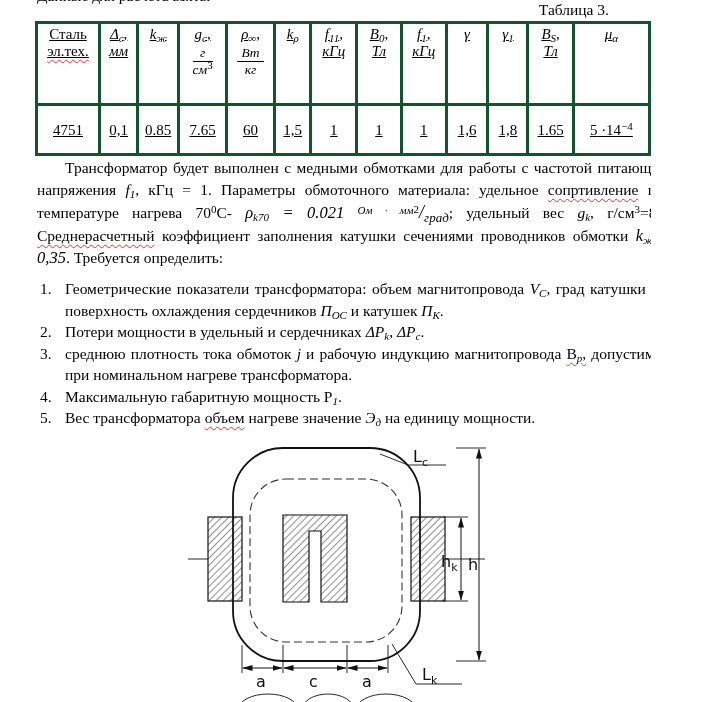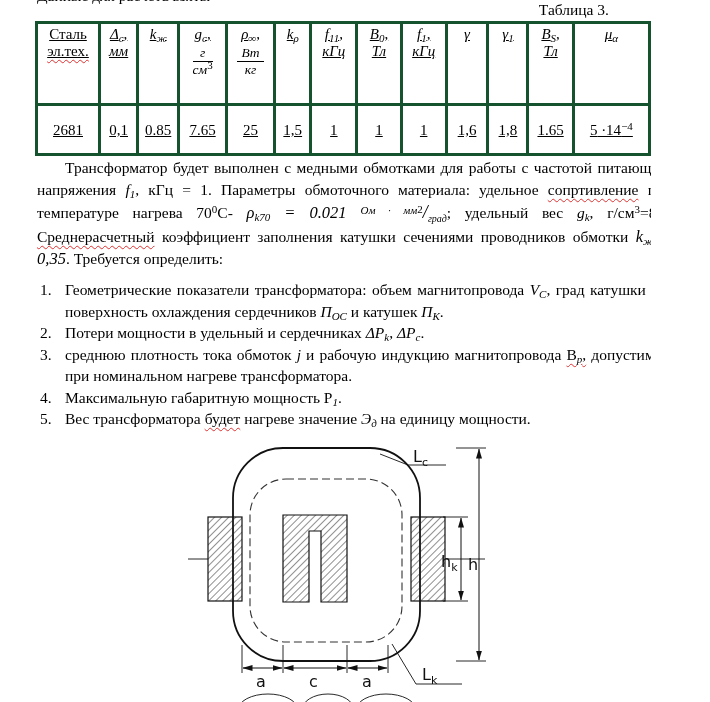--- a/index.html
+++ b/index.html
@@ -18,21 +18,21 @@
   sup{font-size:11px;vertical-align:5px;line-height:0;}
   .frac{display:inline-block;text-align:center;line-height:1.15;font-size:13.5px;margin-top:2px;}
   .fnum{display:block;border-bottom:1px solid #000;padding:0 4px;}
   .fden{display:block;}
   .sq{text-decoration-line:underline;text-decoration-style:wavy;text-decoration-color:#e03131;
       text-decoration-thickness:1px;text-underline-offset:3px;}
   .content{position:absolute;left:37px;top:157px;width:635px;line-height:22px;text-align:justify;}
   .content p{margin:0;text-indent:28px;}
   .eq{font-size:16.5px;font-style:italic;}
   .un{position:relative;top:-4px;font-size:11px;}
-  .ud{position:relative;top:4px;font-size:10px;}
+  .ud{position:relative;top:4px;font-size:13px;}
   .slash{font-size:18px;}
   .list{margin-top:9px;line-height:21.5px;}
   .li{position:relative;padding-left:28px;text-align:justify;}
   .linum{position:absolute;left:3px;}
   .fig{position:absolute;left:180px;top:445px;}
   .core{fill:none;stroke:#111;stroke-width:1.8;}
   .dash{fill:none;stroke:#333;stroke-width:1.1;stroke-dasharray:8 4;}
   .hat{fill:url(#hatch);stroke:#111;stroke-width:1.2;}
   .dim{stroke:#111;stroke-width:1;fill:none;}
   .thin{stroke:#111;stroke-width:0.9;fill:none;}
@@ -110,25 +110,25 @@
       </th>
       <th>
         <div><i>B</i><sub>S</sub><span>,</span></div>
         <div><i>Тл</i></div>
       </th>
       <th>
         <div><i>μ</i><sub>α</sub></div>
       </th>
     </tr>
     <tr>
-      <td>2681</td>
+      <td>4751</td>
       <td>0,1</td>
       <td>0.85</td>
       <td>7.65</td>
-      <td>25</td>
+      <td>60</td>
       <td>1,5</td>
       <td>1</td>
       <td>1</td>
       <td>1</td>
       <td>1,6</td>
       <td>1,8</td>
       <td>1.65</td>
       <td>
         <span>5</span><span> ·14</span><sup>−4</sup>
       </td>
@@ -146,21 +146,21 @@
       <div class="li">
         <span class="linum">2.</span><span>Потери мощности в удельный и сердечниках </span><i class="m">ΔP</i><sub>k</sub><span>, </span><i class="m">ΔP</i><sub>c</sub><span>.</span>
       </div>
       <div class="li">
         <span class="linum">3.</span><span>среднюю плотность тока обмоток </span><i class="m">j</i><span> и рабочую индукцию магнитопровода </span><span class="sq"><span>В</span><sub>р</sub><span>,</span></span><span> допустимые при номинальном нагреве трансформатора.</span>
       </div>
       <div class="li">
         <span class="linum">4.</span><span>Максимальную габаритную мощность Р</span><sub>1</sub><span>.</span>
       </div>
       <div class="li">
-        <span class="linum">5.</span><span>Вес трансформатора </span><span class="sq">будет</span><span> нагреве значение </span><i class="m">Э</i><sub>д</sub><span> на единицу мощности.</span>
+        <span class="linum">5.</span><span>Вес трансформатора </span><span class="sq">объем</span><span> нагреве значение </span><i class="m">Э</i><sub>д</sub><span> на единицу мощности.</span>
       </div>
     </div>
   </div>
 
   <svg class="fig" width="320" height="257" viewBox="0 0 320 257">
     <defs>
       <pattern id="hatch" patternUnits="userSpaceOnUse" width="5" height="5" patternTransform="rotate(45)">
         <line x1="0" y1="0" x2="0" y2="5" stroke="#222" stroke-width="1"></line>
       </pattern>
       <marker id="arr" viewBox="0 0 10 10" refX="9.5" refY="5" markerWidth="10" markerHeight="10" orient="auto-start-reverse">

